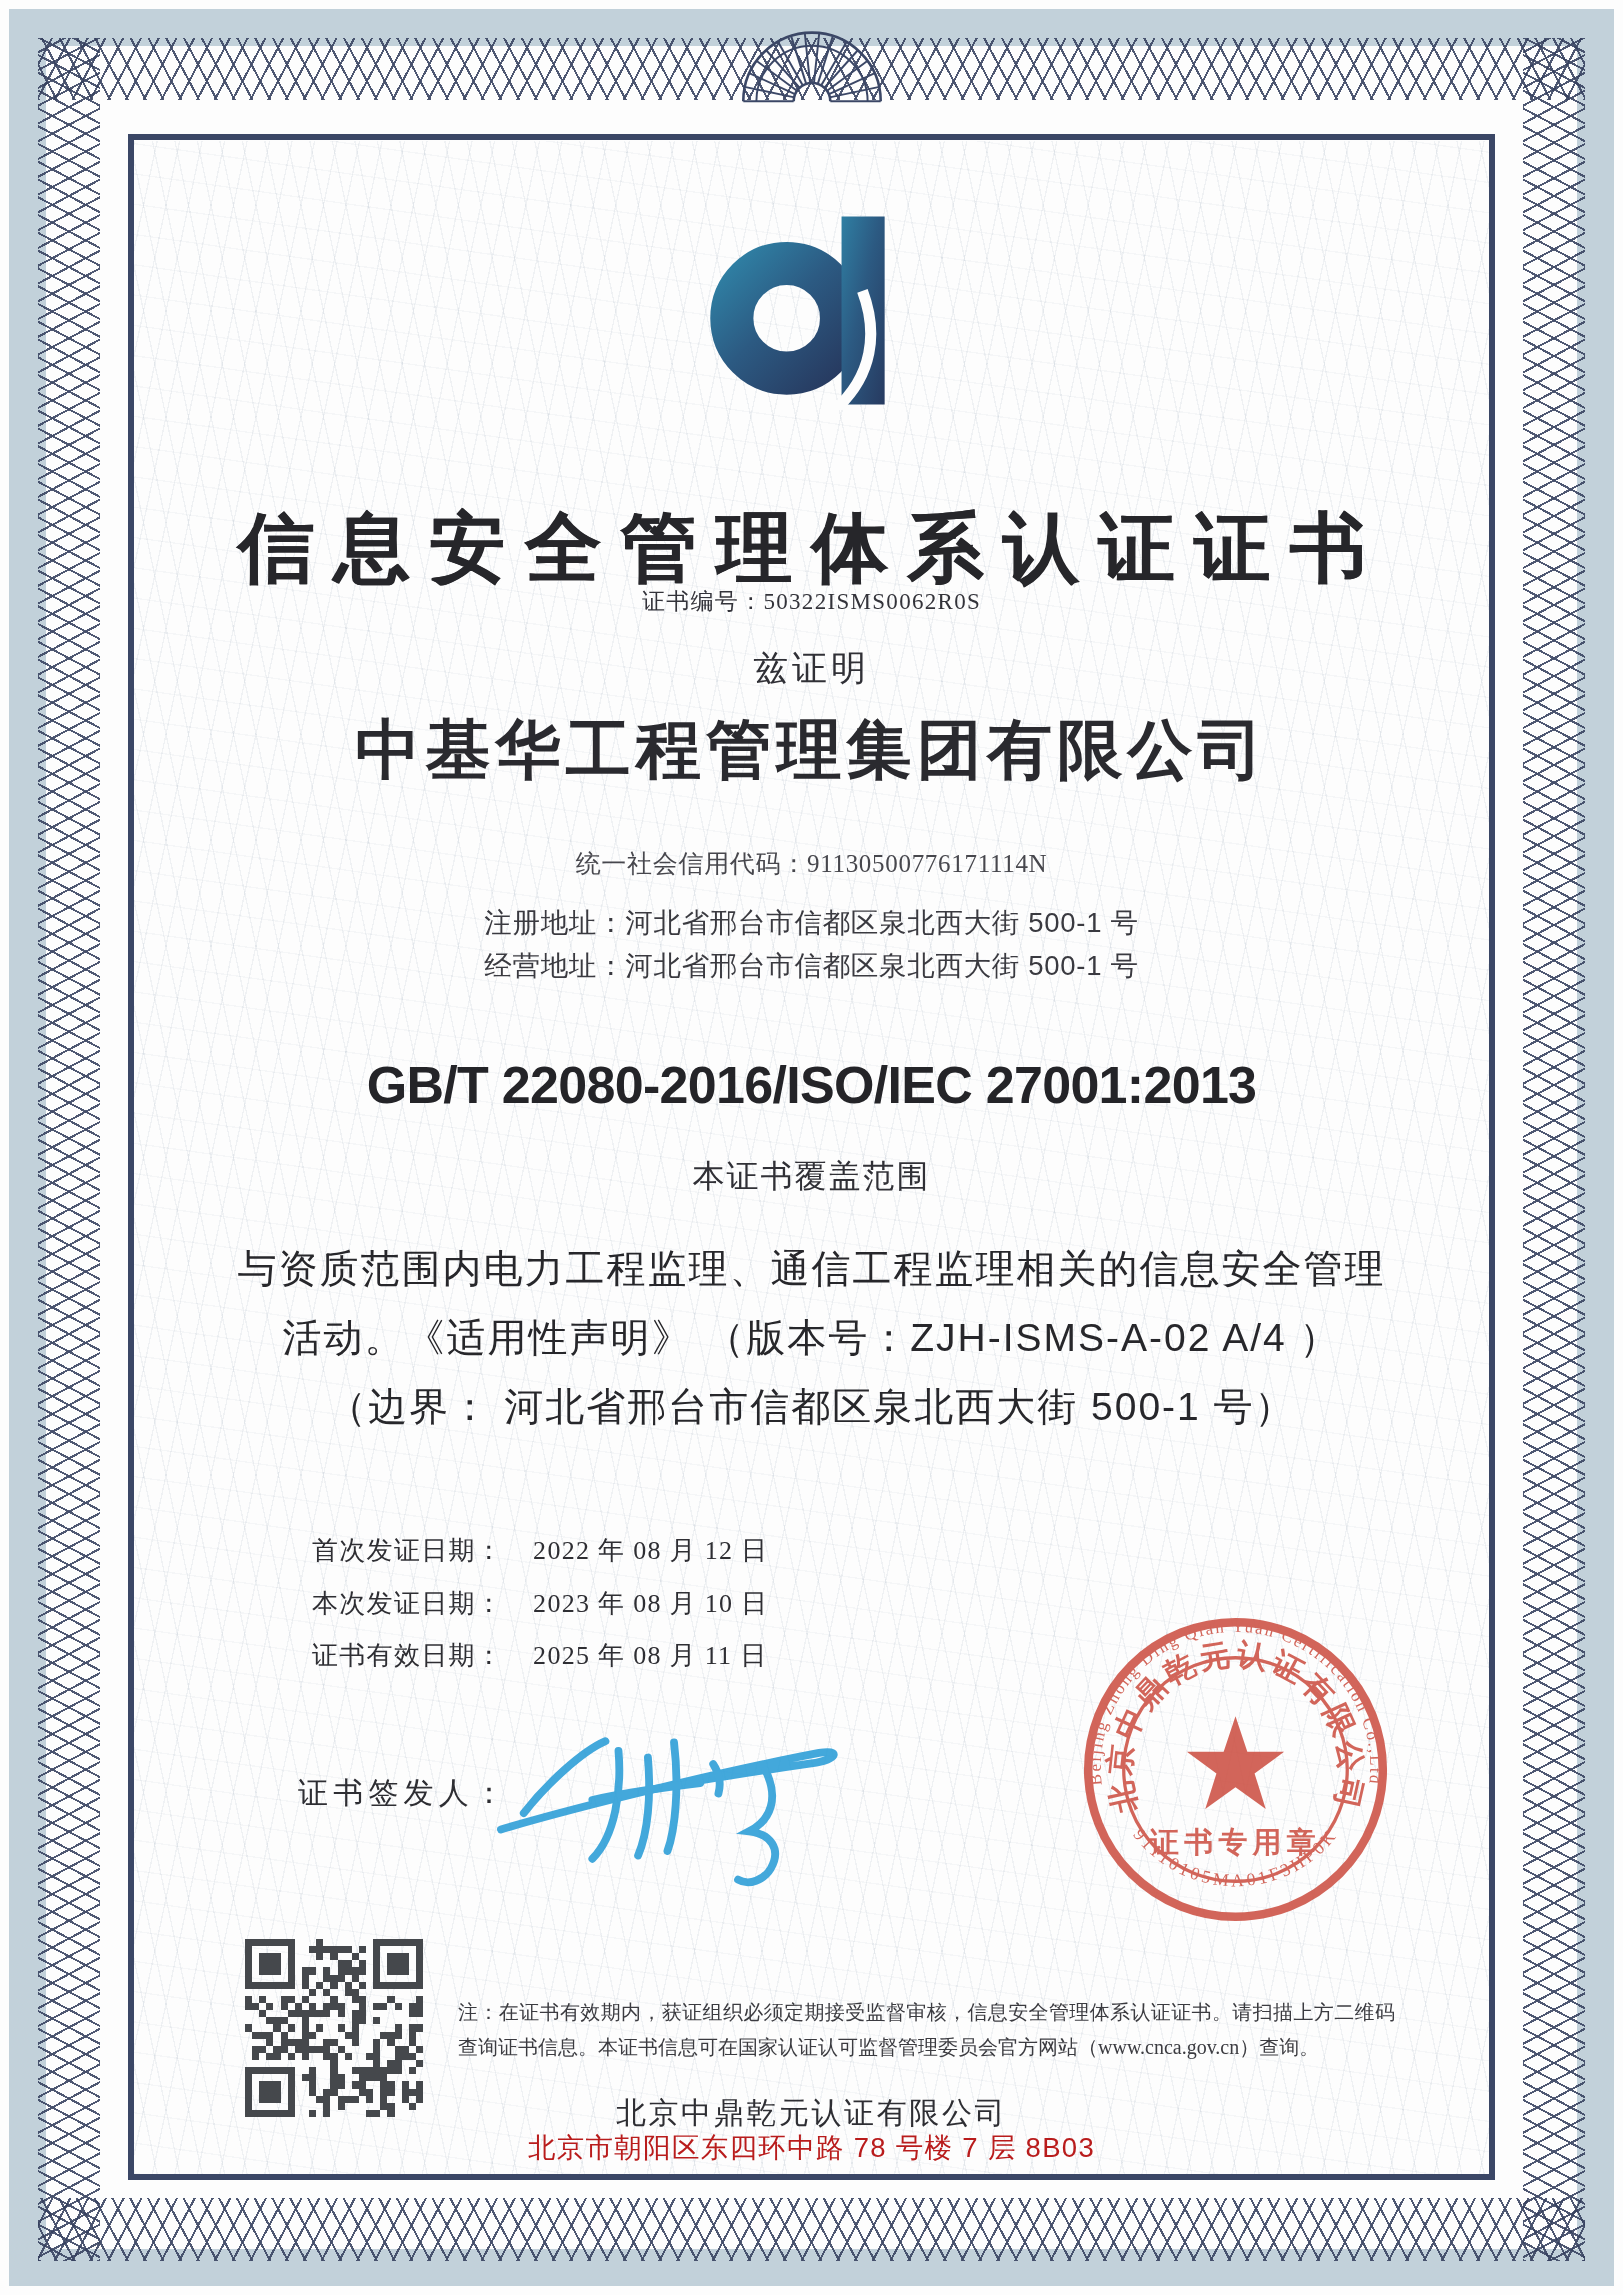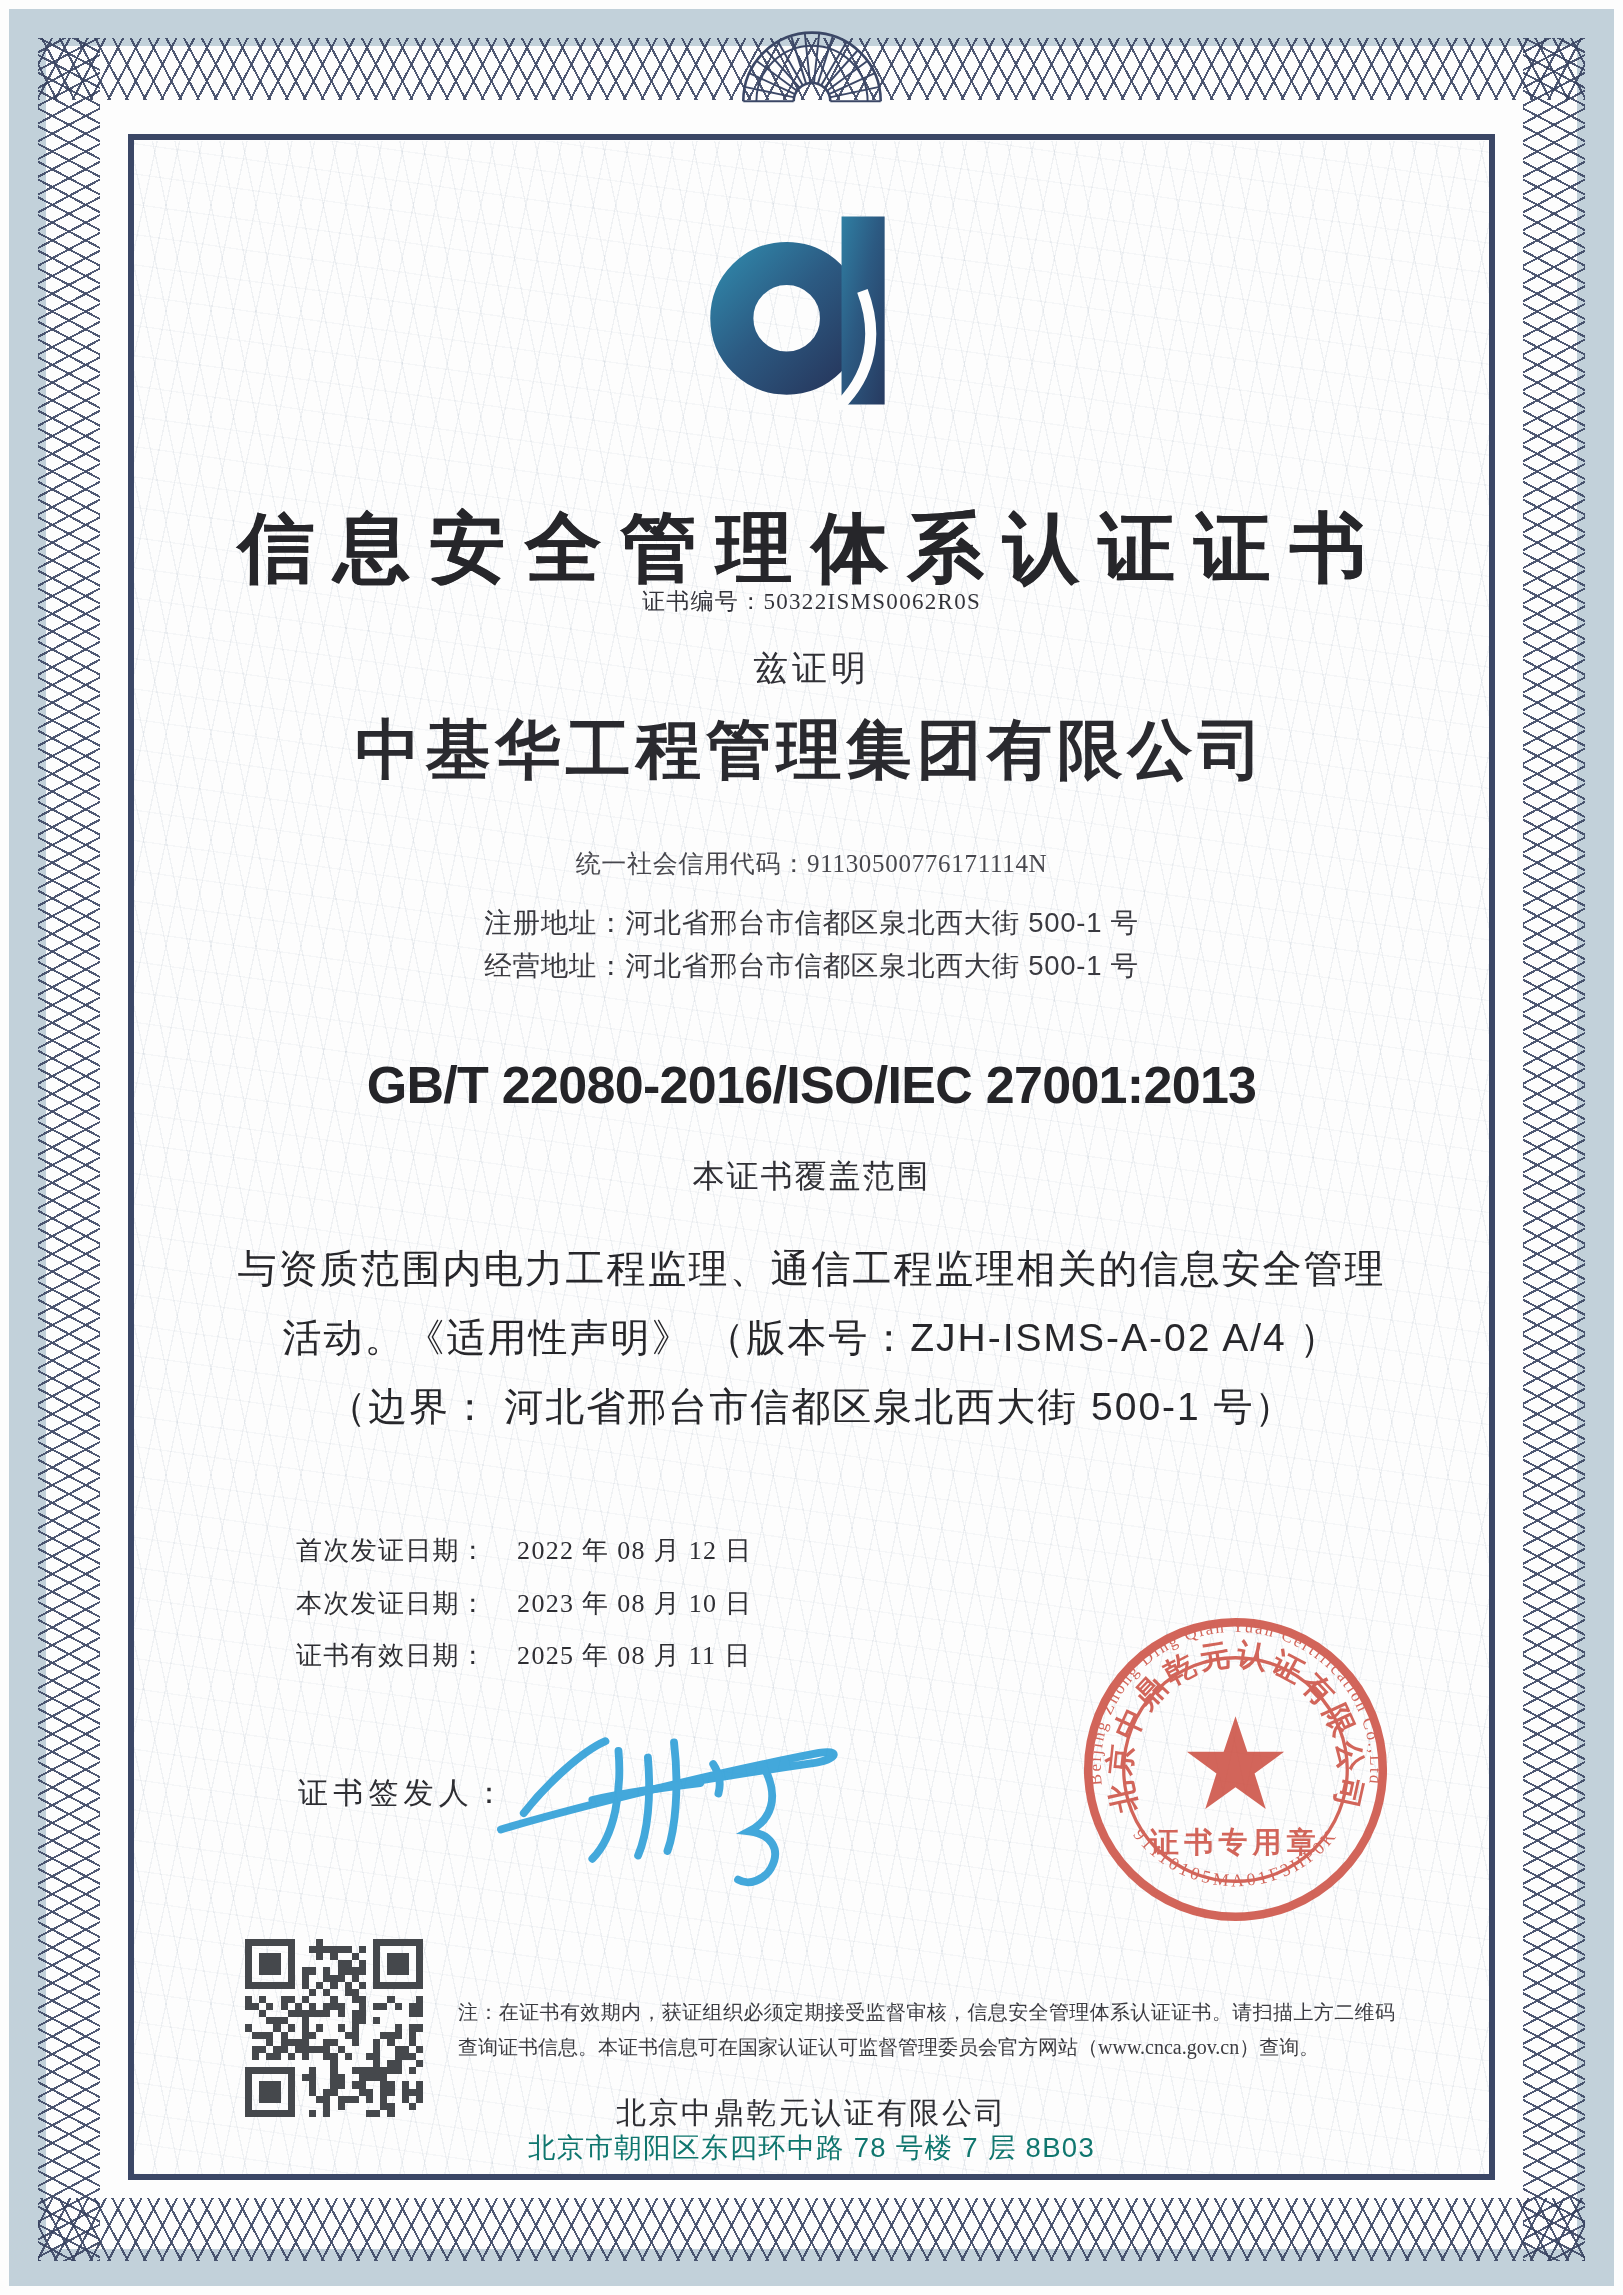--- a/index.html
+++ b/index.html
@@ -40,32 +40,32 @@
           font-family:"Liberation Serif","DejaVu Serif",serif;}
   .addr{font-size:27.5px;color:#3a3a40;letter-spacing:0.7px;}
   .regaddr{top:905px;} .bizaddr{top:948px;}
   .conform{top:996px;font-size:33px;letter-spacing:2.6px;color:#303036;}
   .standard{top:1055px;font-size:52px;font-weight:bold;letter-spacing:-0.7px;color:#242428;}
   .scopehead{top:1155px;font-size:32px;letter-spacing:2px;color:#303036;}
   .scope{top:1234px;font-size:39px;font-weight:normal;line-height:69px;letter-spacing:2px;color:#27272b;}
   .dates{position:absolute;left:296px;top:1533px;
          font-family:"Liberation Serif","DejaVu Serif",serif;}
   .date-row{display:flex;margin-bottom:17.7px;font-size:26px;color:#2e2e33;}
-  .date-row .lbl{letter-spacing:1.3px;}
+  .date-row .lbl{letter-spacing:1.3px;margin-left:16px;}
   .date-row .val{margin-left:30px;letter-spacing:1.3px;}
   .signer{position:absolute;left:298px;top:1773px;font-size:30px;letter-spacing:5.2px;color:#2e2e33;}
   .signature{position:absolute;left:484px;top:1702px;}
   .seal{position:absolute;left:1081px;top:1615px;}
   .qr{position:absolute;left:245px;top:1939px;width:178px;height:178px;
       display:grid;grid-template-columns:repeat(25,1fr);grid-auto-rows:1fr;}
   .qr .on{background:#45484c;}
   .note{position:absolute;left:458px;top:1995px;width:937px;font-size:20px;line-height:35px;
         text-align:justify;color:#3b3b40;font-family:"Liberation Serif","DejaVu Serif",serif;}
   .footer1{top:2093px;font-size:30px;letter-spacing:2.6px;color:#2e2e33;}
-  .footer2{top:2130px;font-size:27.5px;letter-spacing:1.3px;color:#0f766e;}
+  .footer2{top:2130px;font-size:27.5px;letter-spacing:1.3px;color:#b91c1c;}
 </style>
 </head>
 <body>
 
 <div class="page">
 
   <div class="band-blue"></div>
   <div class="band-white"></div>
   <div class="lat lat-h lat-top"></div>
   <div class="lat lat-h lat-bottom"></div>

